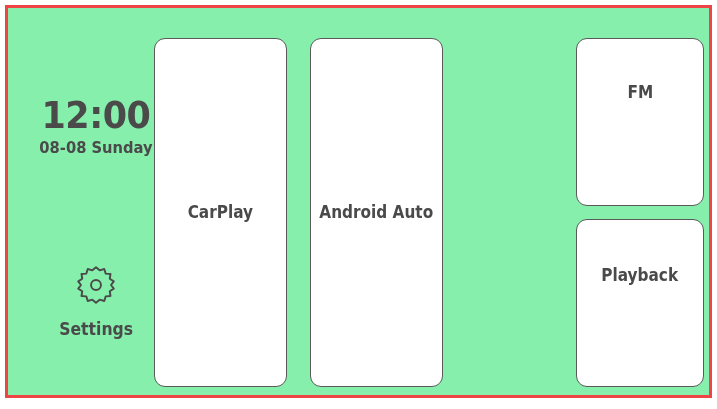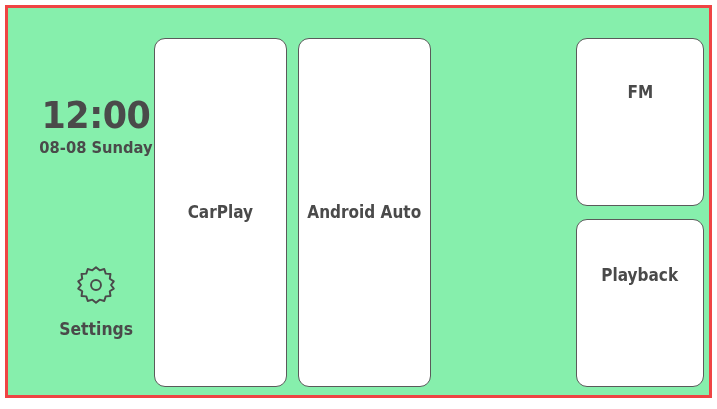--- a/index.html
+++ b/index.html
@@ -123,21 +123,21 @@
     font-family: "DejaVu Sans", sans-serif;
     letter-spacing: 0px;
     white-space: nowrap;
     transform: scaleX(0.90);
     transform-origin: center;
     line-height: 1;
   }
 
   
   .card-carplay      { left: 146px; top: 30px; width: 133px; height: 349px; }
-  .card-androidauto  { left: 290px; top: 30px; width: 133px; height: 349px; }
+  .card-androidauto  { left: 302px; top: 30px; width: 133px; height: 349px; }
   .card-recorder     { left: 431px; top: 30px; width: 130px; height: 349px; }
 
   
   .card-fm           { left: 568px; top: 30px;  width: 128px; height: 168px; }
   .card-playback     { left: 568px; top: 211px; width: 128px; height: 168px; }
 
   
   .card-fm .app-card-label       { position: relative; top: -30px; }
   .card-playback .app-card-label { position: relative; top: -28px; }
 </style>

